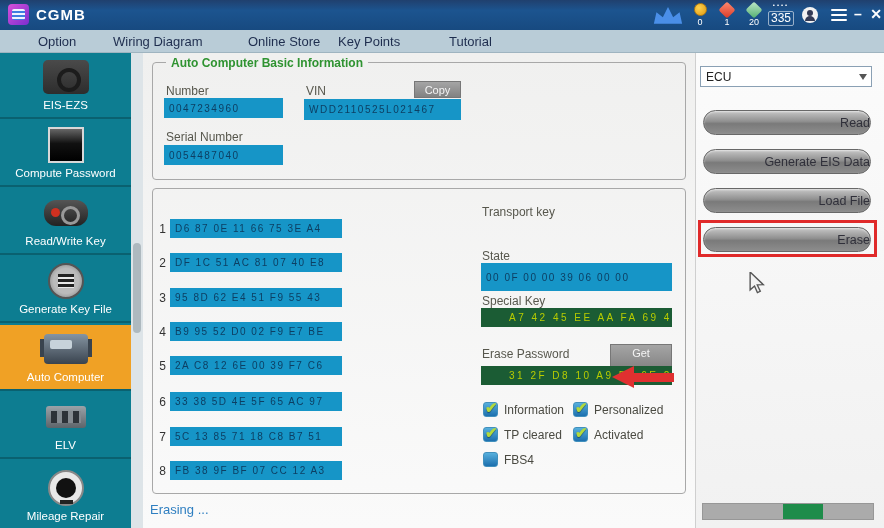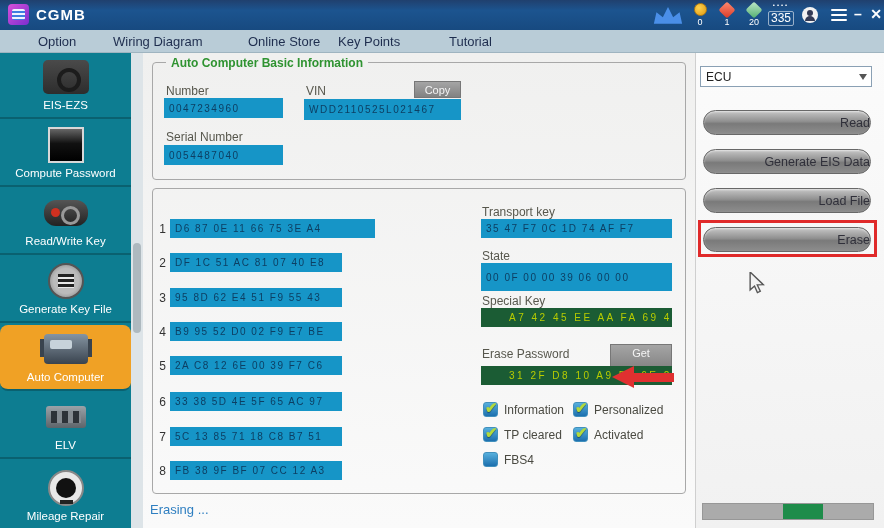--- a/index.html
+++ b/index.html
@@ -35,21 +35,21 @@
 
   
   .menubar { position:absolute; left:0; top:30px; width:884px; height:23px; background:#b9ccd7; border-bottom:1px solid #9fb4c0; }
   .menubar span { position:absolute; top:4px; font-size:13px; color:#1e2d4e; }
   .menu-0 { left:38px; } .menu-1 { left:113px; } .menu-2 { left:248px; } .menu-3 { left:338px; } .menu-4 { left:449px; }
 
   
   .sidebar { position:absolute; left:0; top:53px; width:143px; height:475px; background:#0d7d91; }
   .side-item { position:absolute; left:0; width:131px; height:66px; border-bottom:2px solid #0a6170;
     display:flex; flex-direction:column; align-items:center; justify-content:flex-end; padding-bottom:6px; cursor:pointer; }
-  .side-item.active { background:#f0a125;border-radius:8px; }
+  .side-item.active { background:#f0a125; }
   .side-label { color:#fff; font-size:11.5px; margin-top:4px; white-space:nowrap; }
   .side-icon { height:36px; display:flex; align-items:center; justify-content:center; }
   .sb-scroll { position:absolute; left:131px; top:0; width:12px; height:475px; background:#dde4e8; }
   .sb-thumb { position:absolute; left:2px; top:190px; width:8px; height:90px; background:#aeb9bf; border-radius:4px; }
   
   .ic-eis { width:46px; height:34px; background:linear-gradient(180deg,#4a4a4a,#2d2d2d); border-radius:5px; position:relative; }
   .ic-eis::after { content:""; position:absolute; right:8px; top:8px; width:16px; height:16px; border-radius:50%; border:4px solid #1c1c1c; }
   .ic-pass { width:36px; height:36px; background:linear-gradient(180deg,#666 0%,#111 45%,#000 100%); border:2px solid #d8d8d8; }
   .ic-fob { width:44px; height:26px; background:linear-gradient(180deg,#555,#222); border-radius:12px; position:relative; }
   .ic-fob::before { content:""; position:absolute; left:7px; top:8px; width:9px; height:9px; border-radius:50%; background:#d03020; }
@@ -217,38 +217,37 @@
   <div class="field" style="left:164px; top:98px; width:119px; height:20px;">0047234960</div>
   <div class="field-label" style="left:306px; top:84px;">VIN</div>
   <div class="mini-btn" style="left:414px; top:81px; width:47px; height:17px; line-height:16px;">Copy</div>
   <div class="field" style="left:304px; top:99px; width:157px; height:21px;">WDD2110525L021467</div>
   <div class="field-label" style="left:166px; top:130px;">Serial Number</div>
   <div class="field" style="left:164px; top:145px; width:119px; height:20px;">0054487040</div>
 
   <div class="groupbox" style="left:152px; top:188px; width:534px; height:306px;"></div>
 
   <div class="rownum" style="left:154px; top:222px;">1</div>
-  <div class="field" style="left:170px; top:219px; width:205px; height:19px;">D6 87 0E 11 66 75 3E A4</div>
+  <div class="field" style="left:170px; top:219px; width:172px; height:19px;">D6 87 0E 11 66 75 3E A4</div>
   <div class="rownum" style="left:154px; top:256px;">2</div>
   <div class="field" style="left:170px; top:253px; width:172px; height:19px;">DF 1C 51 AC 81 07 40 E8</div>
   <div class="rownum" style="left:154px; top:291px;">3</div>
   <div class="field" style="left:170px; top:288px; width:172px; height:19px;">95 8D 62 E4 51 F9 55 43</div>
   <div class="rownum" style="left:154px; top:325px;">4</div>
   <div class="field" style="left:170px; top:322px; width:172px; height:19px;">B9 95 52 D0 02 F9 E7 BE</div>
   <div class="rownum" style="left:154px; top:359px;">5</div>
   <div class="field" style="left:170px; top:356px; width:172px; height:19px;">2A C8 12 6E 00 39 F7 C6</div>
   <div class="rownum" style="left:154px; top:395px;">6</div>
   <div class="field" style="left:170px; top:392px; width:172px; height:19px;">33 38 5D 4E 5F 65 AC 97</div>
   <div class="rownum" style="left:154px; top:430px;">7</div>
   <div class="field" style="left:170px; top:427px; width:172px; height:19px;">5C 13 85 71 18 C8 B7 51</div>
   <div class="rownum" style="left:154px; top:464px;">8</div>
   <div class="field" style="left:170px; top:461px; width:172px; height:19px;">FB 38 9F BF 07 CC 12 A3</div>
 
   <div class="field-label" style="left:482px; top:205px;">Transport key</div>
-  <div class="field" style="left:481px; top:219px; width:191px; height:19px;">35 47 F7 0C 1D 74 AF F7</div>
   <div class="field-label" style="left:482px; top:249px;">State</div>
   <div class="field" style="left:481px; top:263px; width:191px; height:28px;">00 0F 00 00 39 06 00 00</div>
   <div class="field-label" style="left:482px; top:294px;">Special Key</div>
   <div class="field greenbg" style="left:481px; top:308px; width:191px; height:19px;">A7 42 45 EE AA FA 69 41</div>
   <div class="field-label" style="left:482px; top:347px;">Erase Password</div>
   <div class="mini-btn" style="left:610px; top:344px; width:62px; height:26px; line-height:17px;">Get</div>
   <div class="field greenbg" style="left:481px; top:366px; width:191px; height:19px;">31 2F D8 10 A9 B8 6E 21</div>
 
   <div class="checkbox checked" style="left:483px; top:402px;"></div>
   <div class="cb-label" style="left:504px; top:403px;">Information</div>

